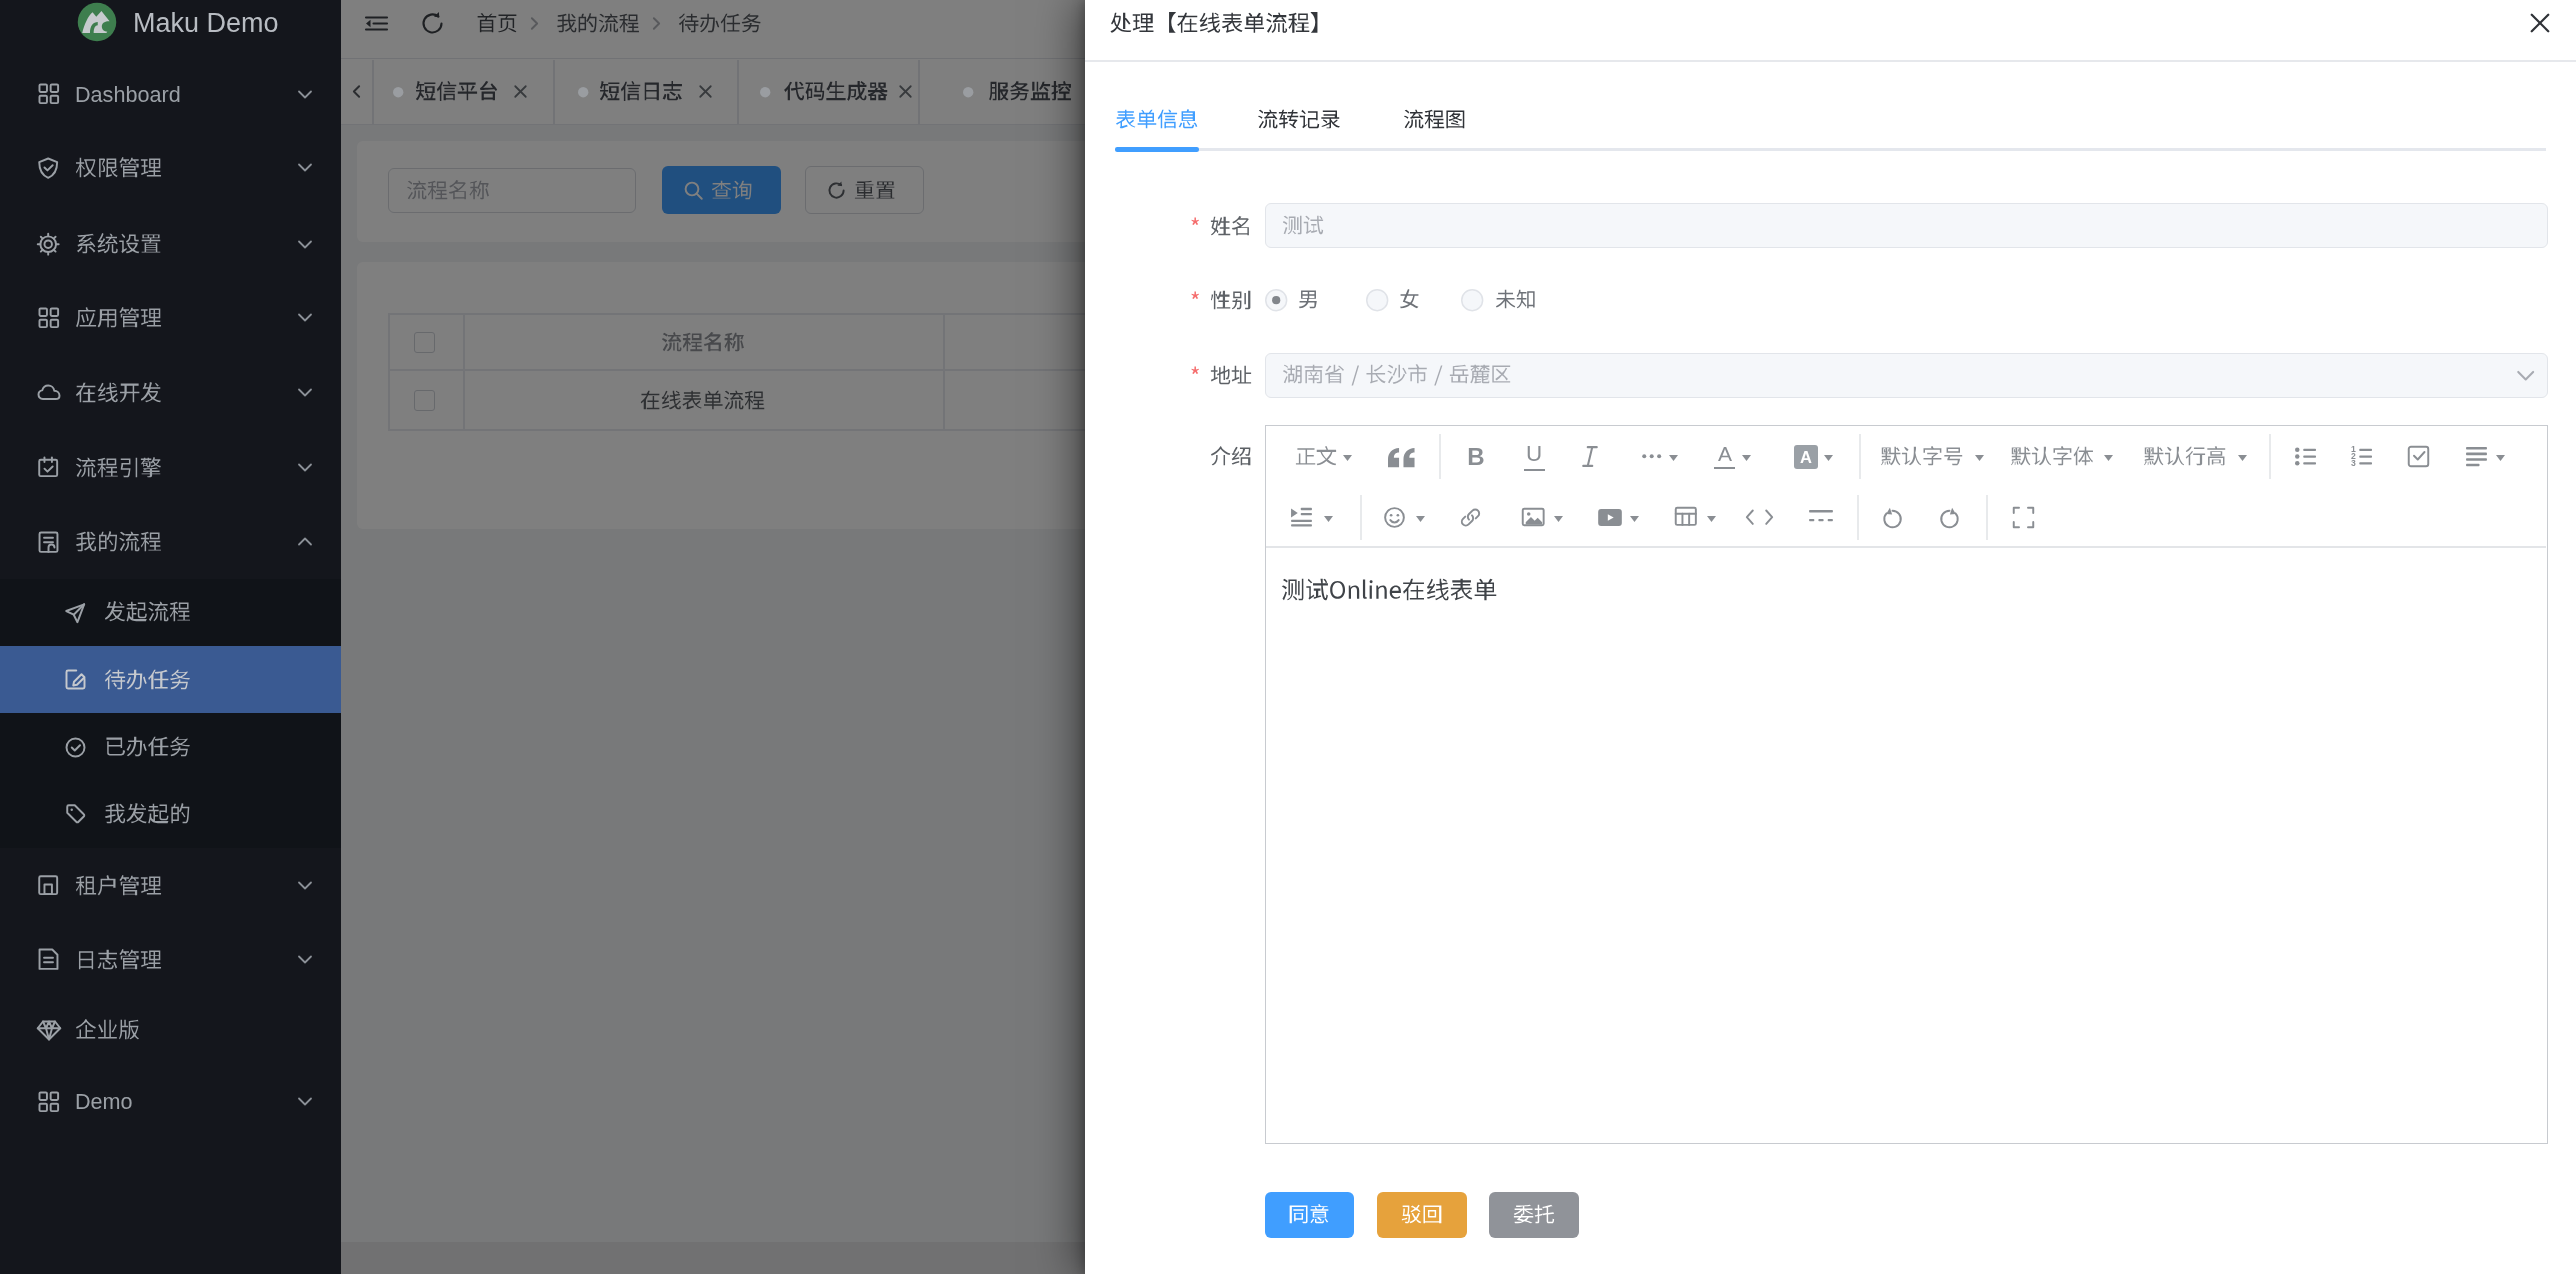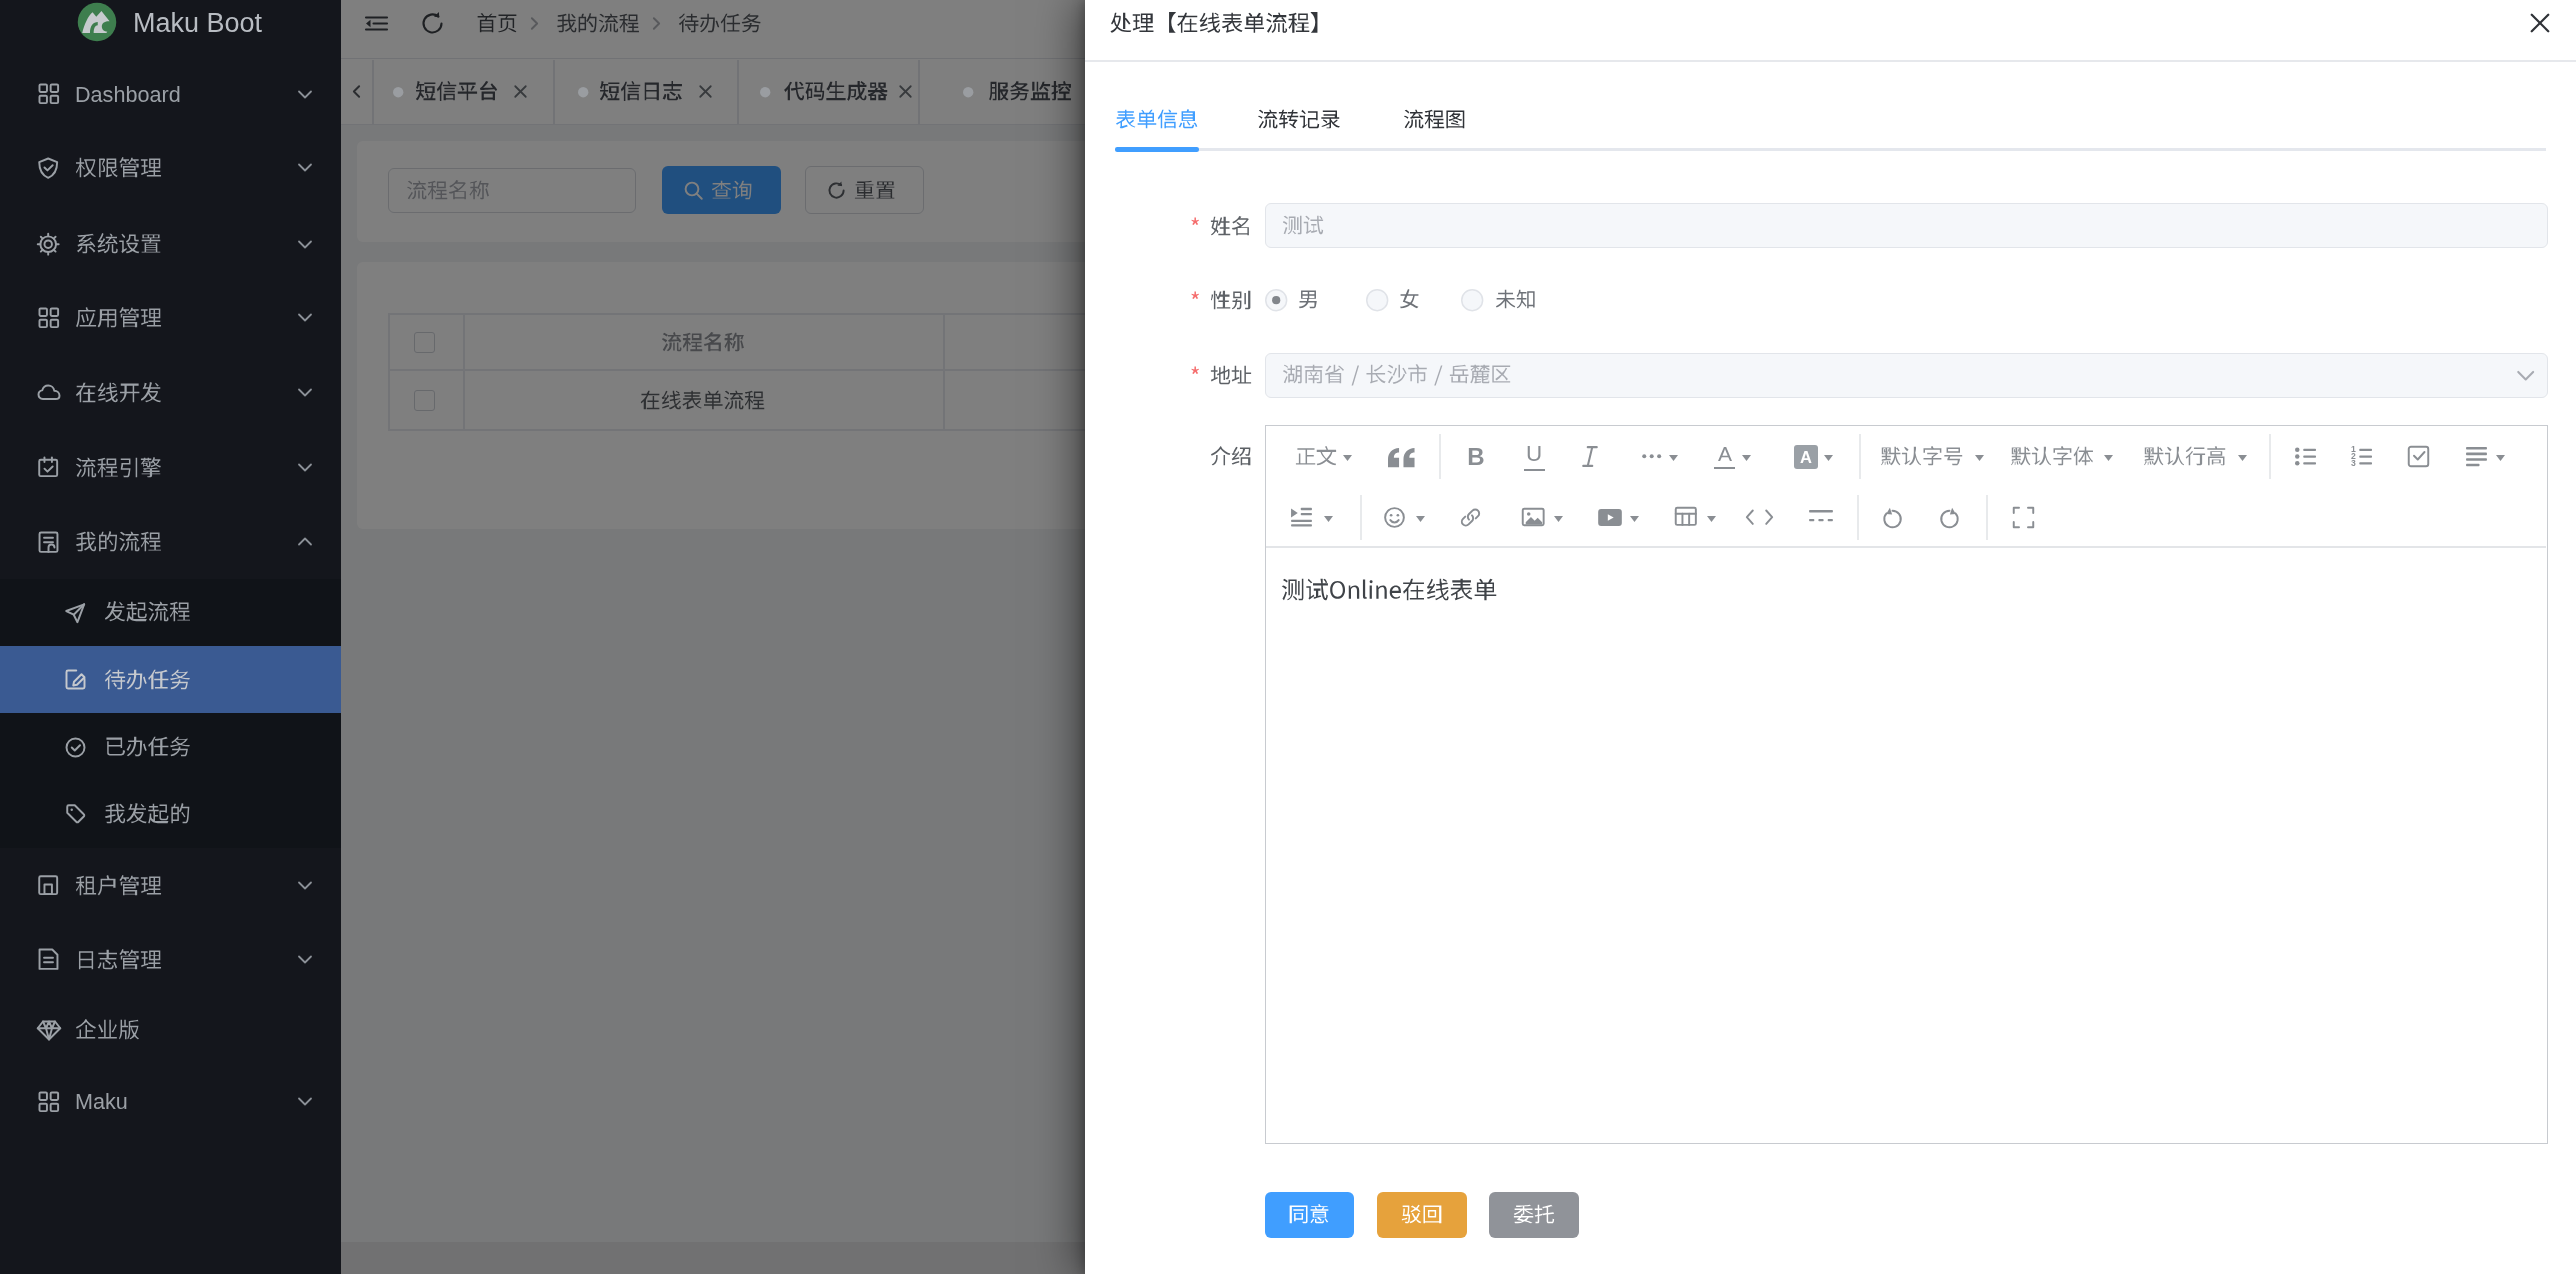--- a/index.html
+++ b/index.html
@@ -4,21 +4,21 @@
 html,body{width:2576px;height:1275px;overflow:hidden;background:#fff}
 body{font-family:'Liberation Sans',sans-serif}
 .abs{position:absolute}
 </style></head><body>
 <div class="abs" style="left:0;top:0;width:2576px;height:1275px;overflow:hidden">
     <div style="position:absolute;left:0px;top:0px;width:341px;height:1275px;background:#14161c"></div>
     <svg style="position:absolute;left:77px;top:1.5px;overflow:visible" width="40" height="40" viewBox="0 0 54 54">
       <circle cx="27" cy="27" r="26" fill="#3e7e4e"></circle>
       <path d="M7 42 C10 30 15 19 21 14 L26 20 L33 12 L44 26 C37 25.5 33.5 29 33.5 33 C33.5 37 36.5 40 41 40 L39.5 42 Z M17.5 42 C17.5 32 22 27 28 27 L28 31.5 C24.5 31.5 22.5 35.5 22.5 42 Z" fill="#c7cbce" fill-rule="evenodd"></path>
     </svg>
-    <div style="position:absolute;left:133px;top:6px;font-family:'Liberation Sans',sans-serif;font-size:27px;font-weight:400;color:#b8bcc2;line-height:34px;white-space:nowrap;">Maku Boot</div>
+    <div style="position:absolute;left:133px;top:6px;font-family:'Liberation Sans',sans-serif;font-size:27px;font-weight:400;color:#b8bcc2;line-height:34px;white-space:nowrap;">Maku Demo</div>
     <svg style="position:absolute;left:38px;top:83px;overflow:visible" width="21.6" height="21.6" viewBox="0 0 29 29">
       <g style="fill:none;stroke:#9ba0a6;stroke-width:2.6;stroke-linecap:round;stroke-linejoin:round">
         <rect x="2" y="2" width="10" height="10" rx="1.5"></rect>
         <rect x="17" y="2" width="10" height="10" rx="1.5"></rect>
         <rect x="2" y="17" width="10" height="10" rx="1.5"></rect>
         <rect x="17" y="17" width="10" height="10" rx="1.5"></rect>
       </g>
     </svg>
     <div style="position:absolute;left:75px;top:81px;font-family:'Liberation Sans',sans-serif;font-size:21.6px;font-weight:400;color:#9ba0a6;line-height:27px;white-space:nowrap;">Dashboard</div>
     <svg style="position:absolute;left:296px;top:87px;overflow:visible" width="18" height="15" viewBox="0 0 24 20">
@@ -144,21 +144,21 @@
         <path fill="#9ba0a6" d="M6 14V24H2V26H27V24H16V17H24V15H16V8H14V24H8V14ZM14 0C12 5 6 9 1 11C2 11 2 12 2 13C7 11 11 7 15 4C18 8 22 11 27 13C27 12 28 11 28 11C24 9 19 6 16 2L16 1Z M54 7C53 11 51 15 49 17L51 18C52 16 54 12 56 8ZM31 8C33 11 35 16 35 18L38 17C37 15 35 10 33 7ZM46 1V24H41V1H39V24H31V26H56V24H48V1Z M61 1V13C61 17 61 22 59 26C59 26 60 27 60 27C62 24 63 21 63 17H67V27H69V15H63L63 13V11H71V9H68V1H66V9H63V1ZM83 11C82 14 81 17 80 19C78 17 77 14 76 11ZM72 3V13C72 17 72 22 70 26C70 26 71 27 71 27C74 23 74 17 74 13V11H75C75 15 77 18 78 21C77 23 75 25 73 26C73 26 74 27 74 27C76 26 78 25 80 23C81 25 83 26 84 27C85 27 85 26 86 26C84 25 82 23 81 21C83 18 84 14 85 9L84 9L83 9H74V4C78 4 82 3 85 3L84 1C81 2 76 2 72 3Z"></path>
       </svg></div>
     <svg style="position:absolute;left:38px;top:1091px;overflow:visible" width="21.6" height="21.6" viewBox="0 0 29 29">
       <g style="fill:none;stroke:#9ba0a6;stroke-width:2.6;stroke-linecap:round;stroke-linejoin:round">
         <rect x="2" y="2" width="10" height="10" rx="1.5"></rect>
         <rect x="17" y="2" width="10" height="10" rx="1.5"></rect>
         <rect x="2" y="17" width="10" height="10" rx="1.5"></rect>
         <rect x="17" y="17" width="10" height="10" rx="1.5"></rect>
       </g>
     </svg>
-    <div style="position:absolute;left:75px;top:1088px;font-family:'Liberation Sans',sans-serif;font-size:21.6px;font-weight:400;color:#9ba0a6;line-height:27px;white-space:nowrap;">Maku</div>
+    <div style="position:absolute;left:75px;top:1088px;font-family:'Liberation Sans',sans-serif;font-size:21.6px;font-weight:400;color:#9ba0a6;line-height:27px;white-space:nowrap;">Demo</div>
     <svg style="position:absolute;left:296px;top:1094px;overflow:visible" width="18" height="15" viewBox="0 0 24 20">
       <path d="M4 6.0 L12 14.0 L20 6.0" fill="none" stroke="#8b9097" stroke-width="2.4" stroke-linecap="round" stroke-linejoin="round"></path>
     </svg>
     <div style="position:absolute;left:0px;top:579px;width:341px;height:269px;background:#101318"></div>
     <div style="position:absolute;left:0px;top:646px;width:341px;height:67px;background:#3a5a92"></div>
     <svg style="position:absolute;left:64px;top:602px;overflow:visible" width="22.4" height="21" viewBox="0 0 30 28">
       <g style="fill:none;stroke:#9ba0a6;stroke-width:2.6;stroke-linecap:round;stroke-linejoin:round">
         <path d="M3 12 L27 3 L18 27 L13 17 Z"></path>
         <path d="M13 17 L27 3"></path>
       </g>

